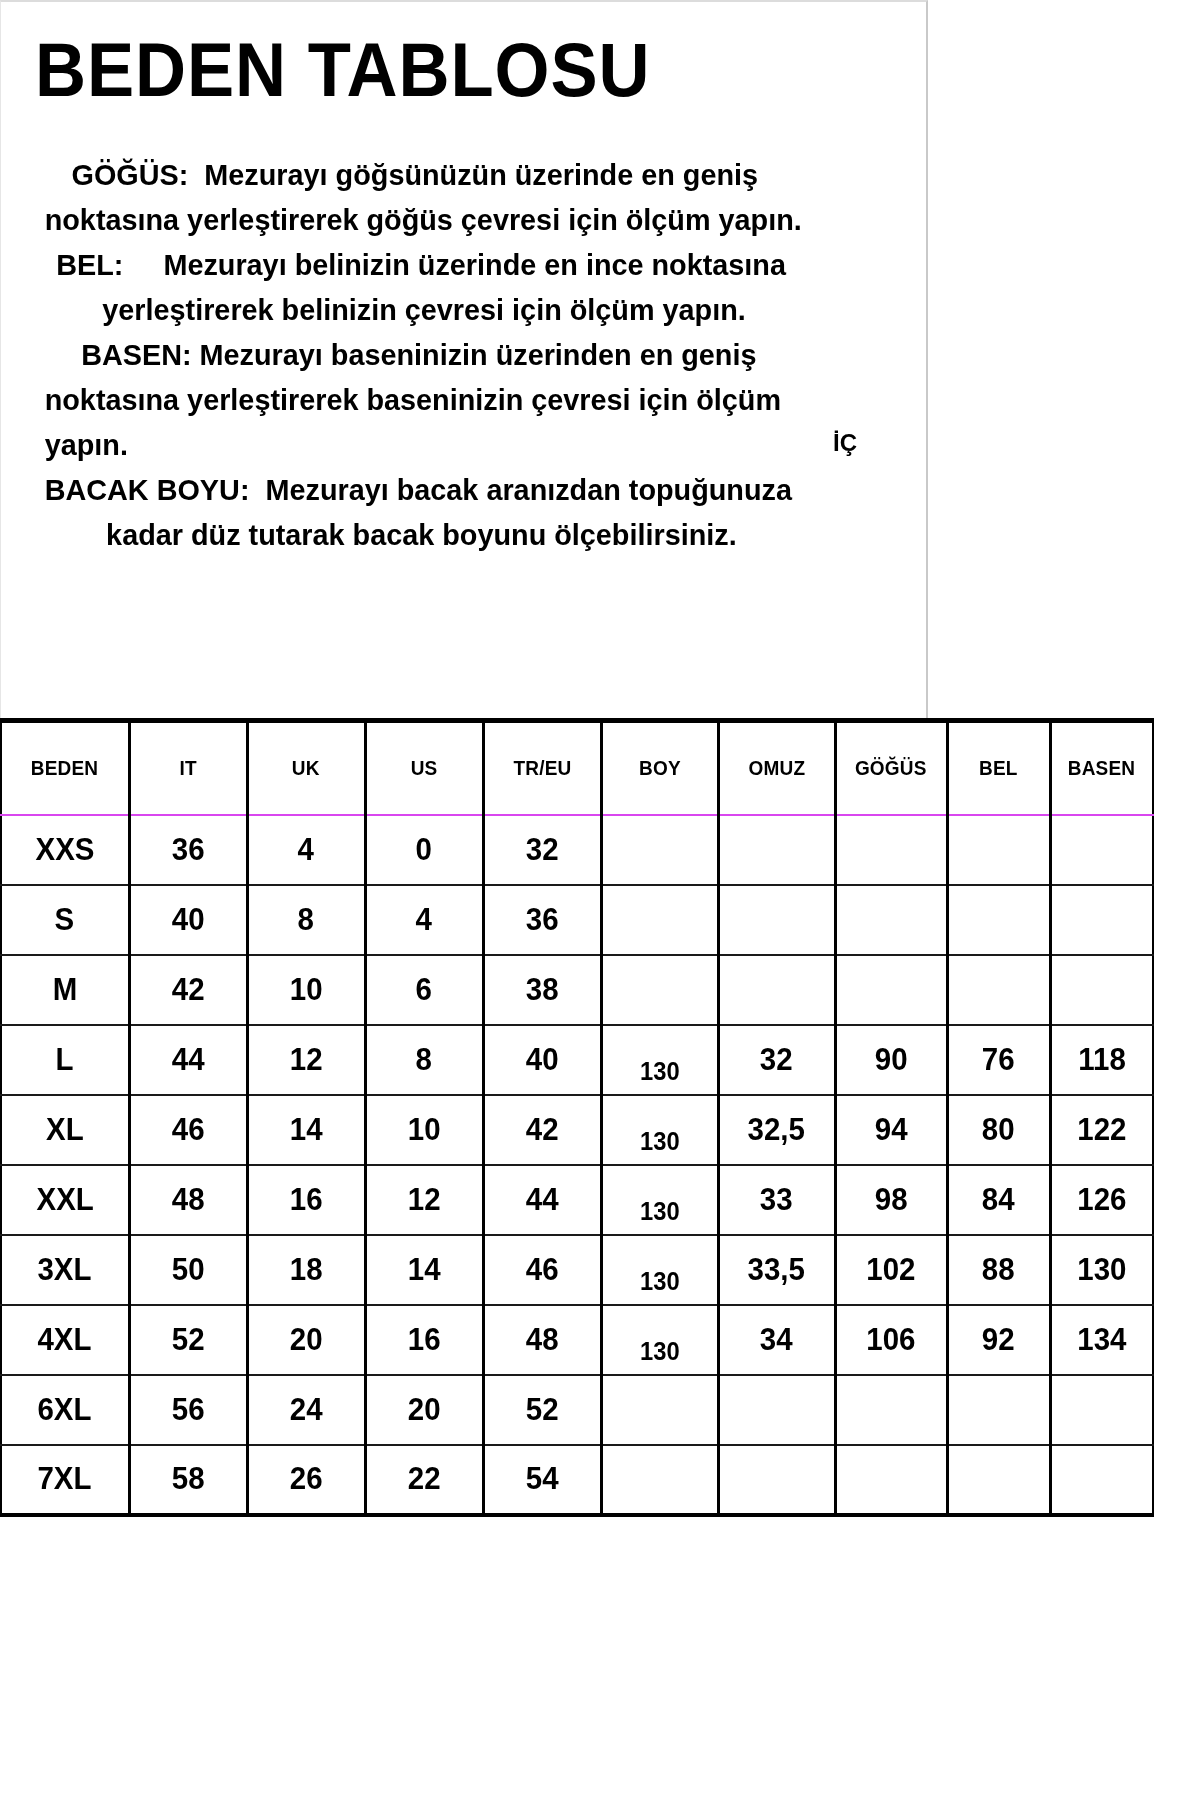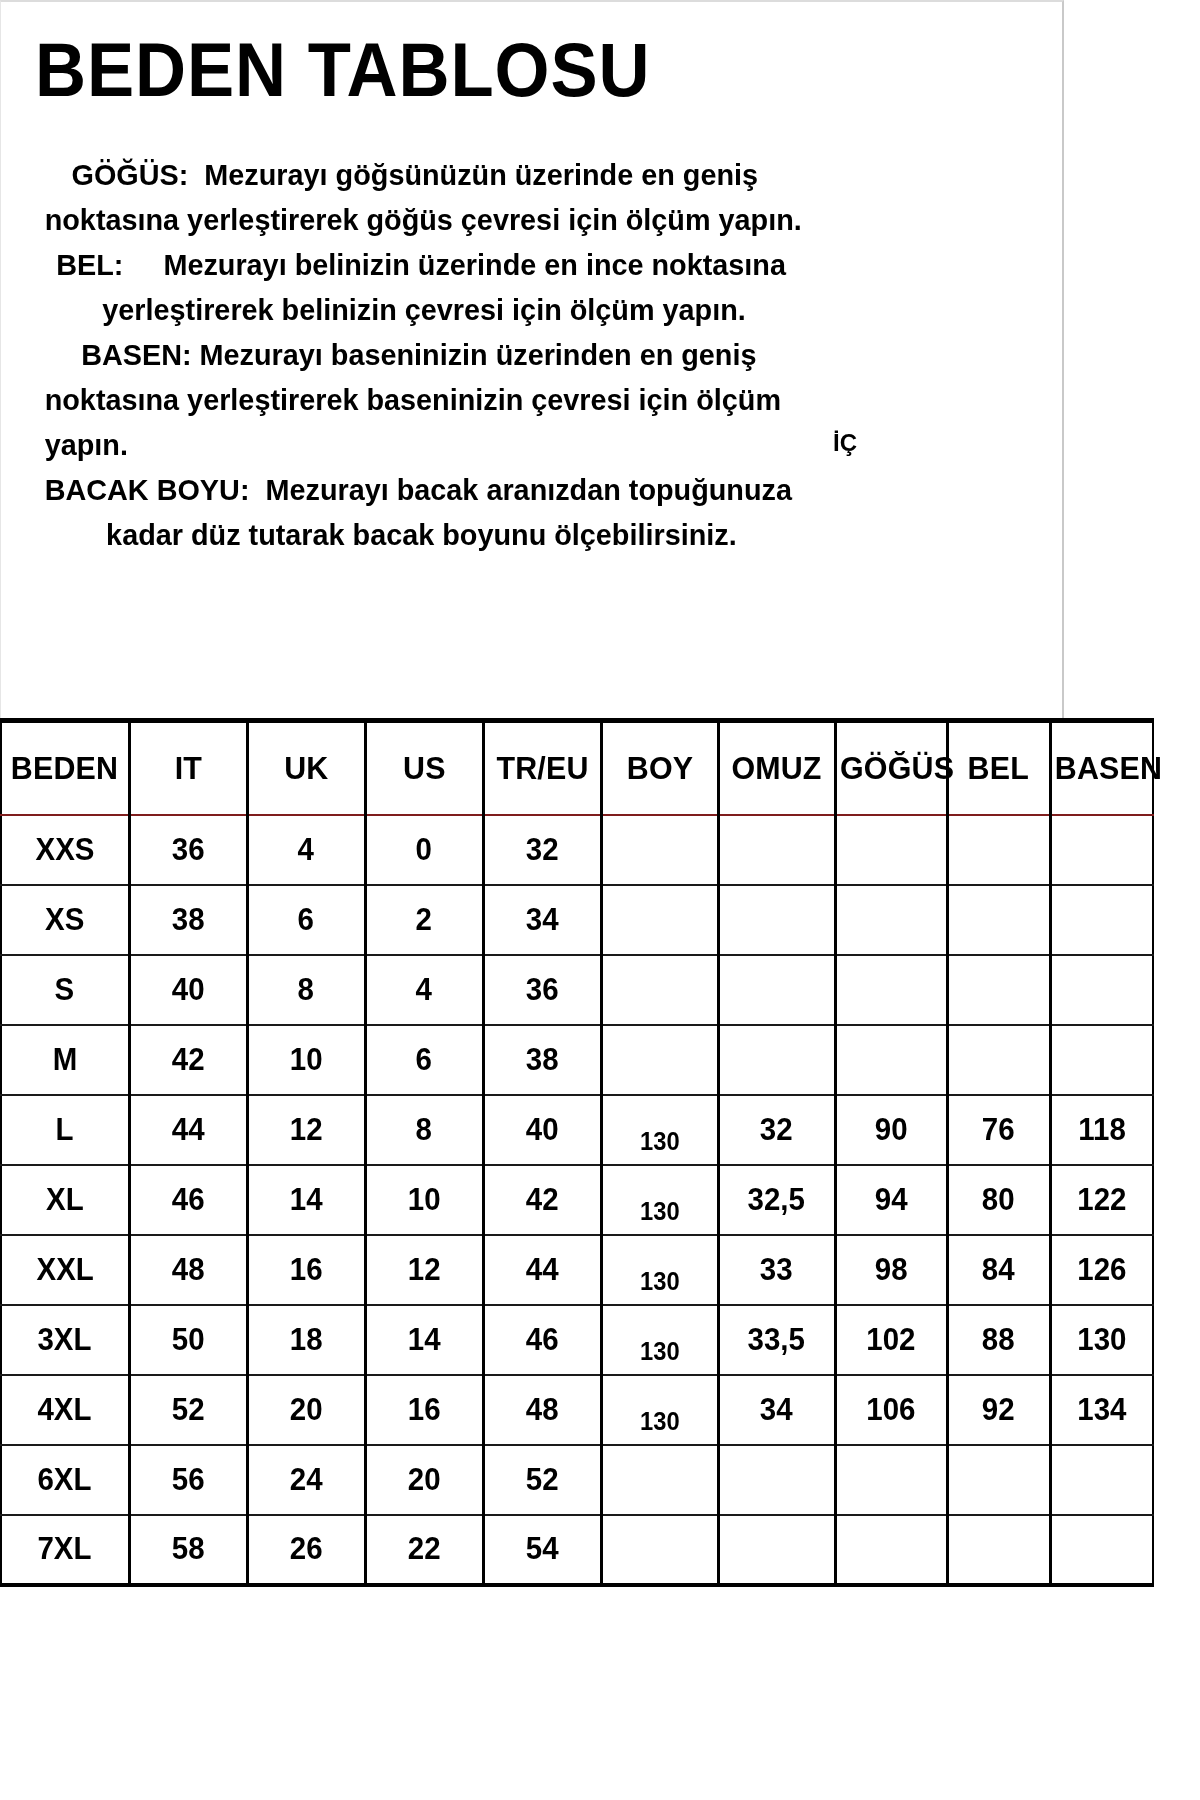--- a/index.html
+++ b/index.html
@@ -22,21 +22,21 @@
     width: 1200px;
     height: 1800px;
     background: #ffffff;
   }
 
   
   .info-panel {
     position: absolute;
     left: 0;
     top: 0;
-    width: 1064px;
+    width: 928px;
     height: 748px;
     background: #ffffff;
     border-right: 2px solid #c9c9c9;
     border-top: 2px solid #dcdcdc;
     border-left: 1px solid #e6e6e6;
     padding: 13px;
   }
 
   .chart-title {
     position: absolute;
@@ -124,23 +124,23 @@
     font-weight: 700;
     padding: 0;
   }
   table.size-table th:first-child,
   table.size-table td:first-child { border-left: 2px solid #000000; }
   table.size-table th:last-child,
   table.size-table td:last-child { border-right: 2px solid #000000; }
 
   table.size-table thead th {
     height: 94px;
-    font-size: 32px;
+    font-size: 20px;
     border-top: none;
-    border-bottom: 2px solid #7f1d1d;
+    border-bottom: 2px solid #d946ef;
     letter-spacing: 0.2px;
   }
   table.size-table tbody td {
     height: 70px;
     font-size: 31px;
   }
   table.size-table tbody td.boy-cell {
     font-size: 25px;
     vertical-align: bottom;
     padding-bottom: 8px;
@@ -213,32 +213,20 @@
             <td><span class="cellspan">4</span></td>
             <td><span class="cellspan">0</span></td>
             <td><span class="cellspan">32</span></td>
             <td class="blank"></td>
             <td class="blank"></td>
             <td class="blank"></td>
             <td class="blank"></td>
             <td class="blank"></td>
           </tr>
           <tr>
-            <td><span class="cellspan">XS</span></td>
-            <td><span class="cellspan">38</span></td>
-            <td><span class="cellspan">6</span></td>
-            <td><span class="cellspan">2</span></td>
-            <td><span class="cellspan">34</span></td>
-            <td class="blank"></td>
-            <td class="blank"></td>
-            <td class="blank"></td>
-            <td class="blank"></td>
-            <td class="blank"></td>
-          </tr>
-          <tr>
             <td><span class="cellspan">S</span></td>
             <td><span class="cellspan">40</span></td>
             <td><span class="cellspan">8</span></td>
             <td><span class="cellspan">4</span></td>
             <td><span class="cellspan">36</span></td>
             <td class="blank"></td>
             <td class="blank"></td>
             <td class="blank"></td>
             <td class="blank"></td>
             <td class="blank"></td>

